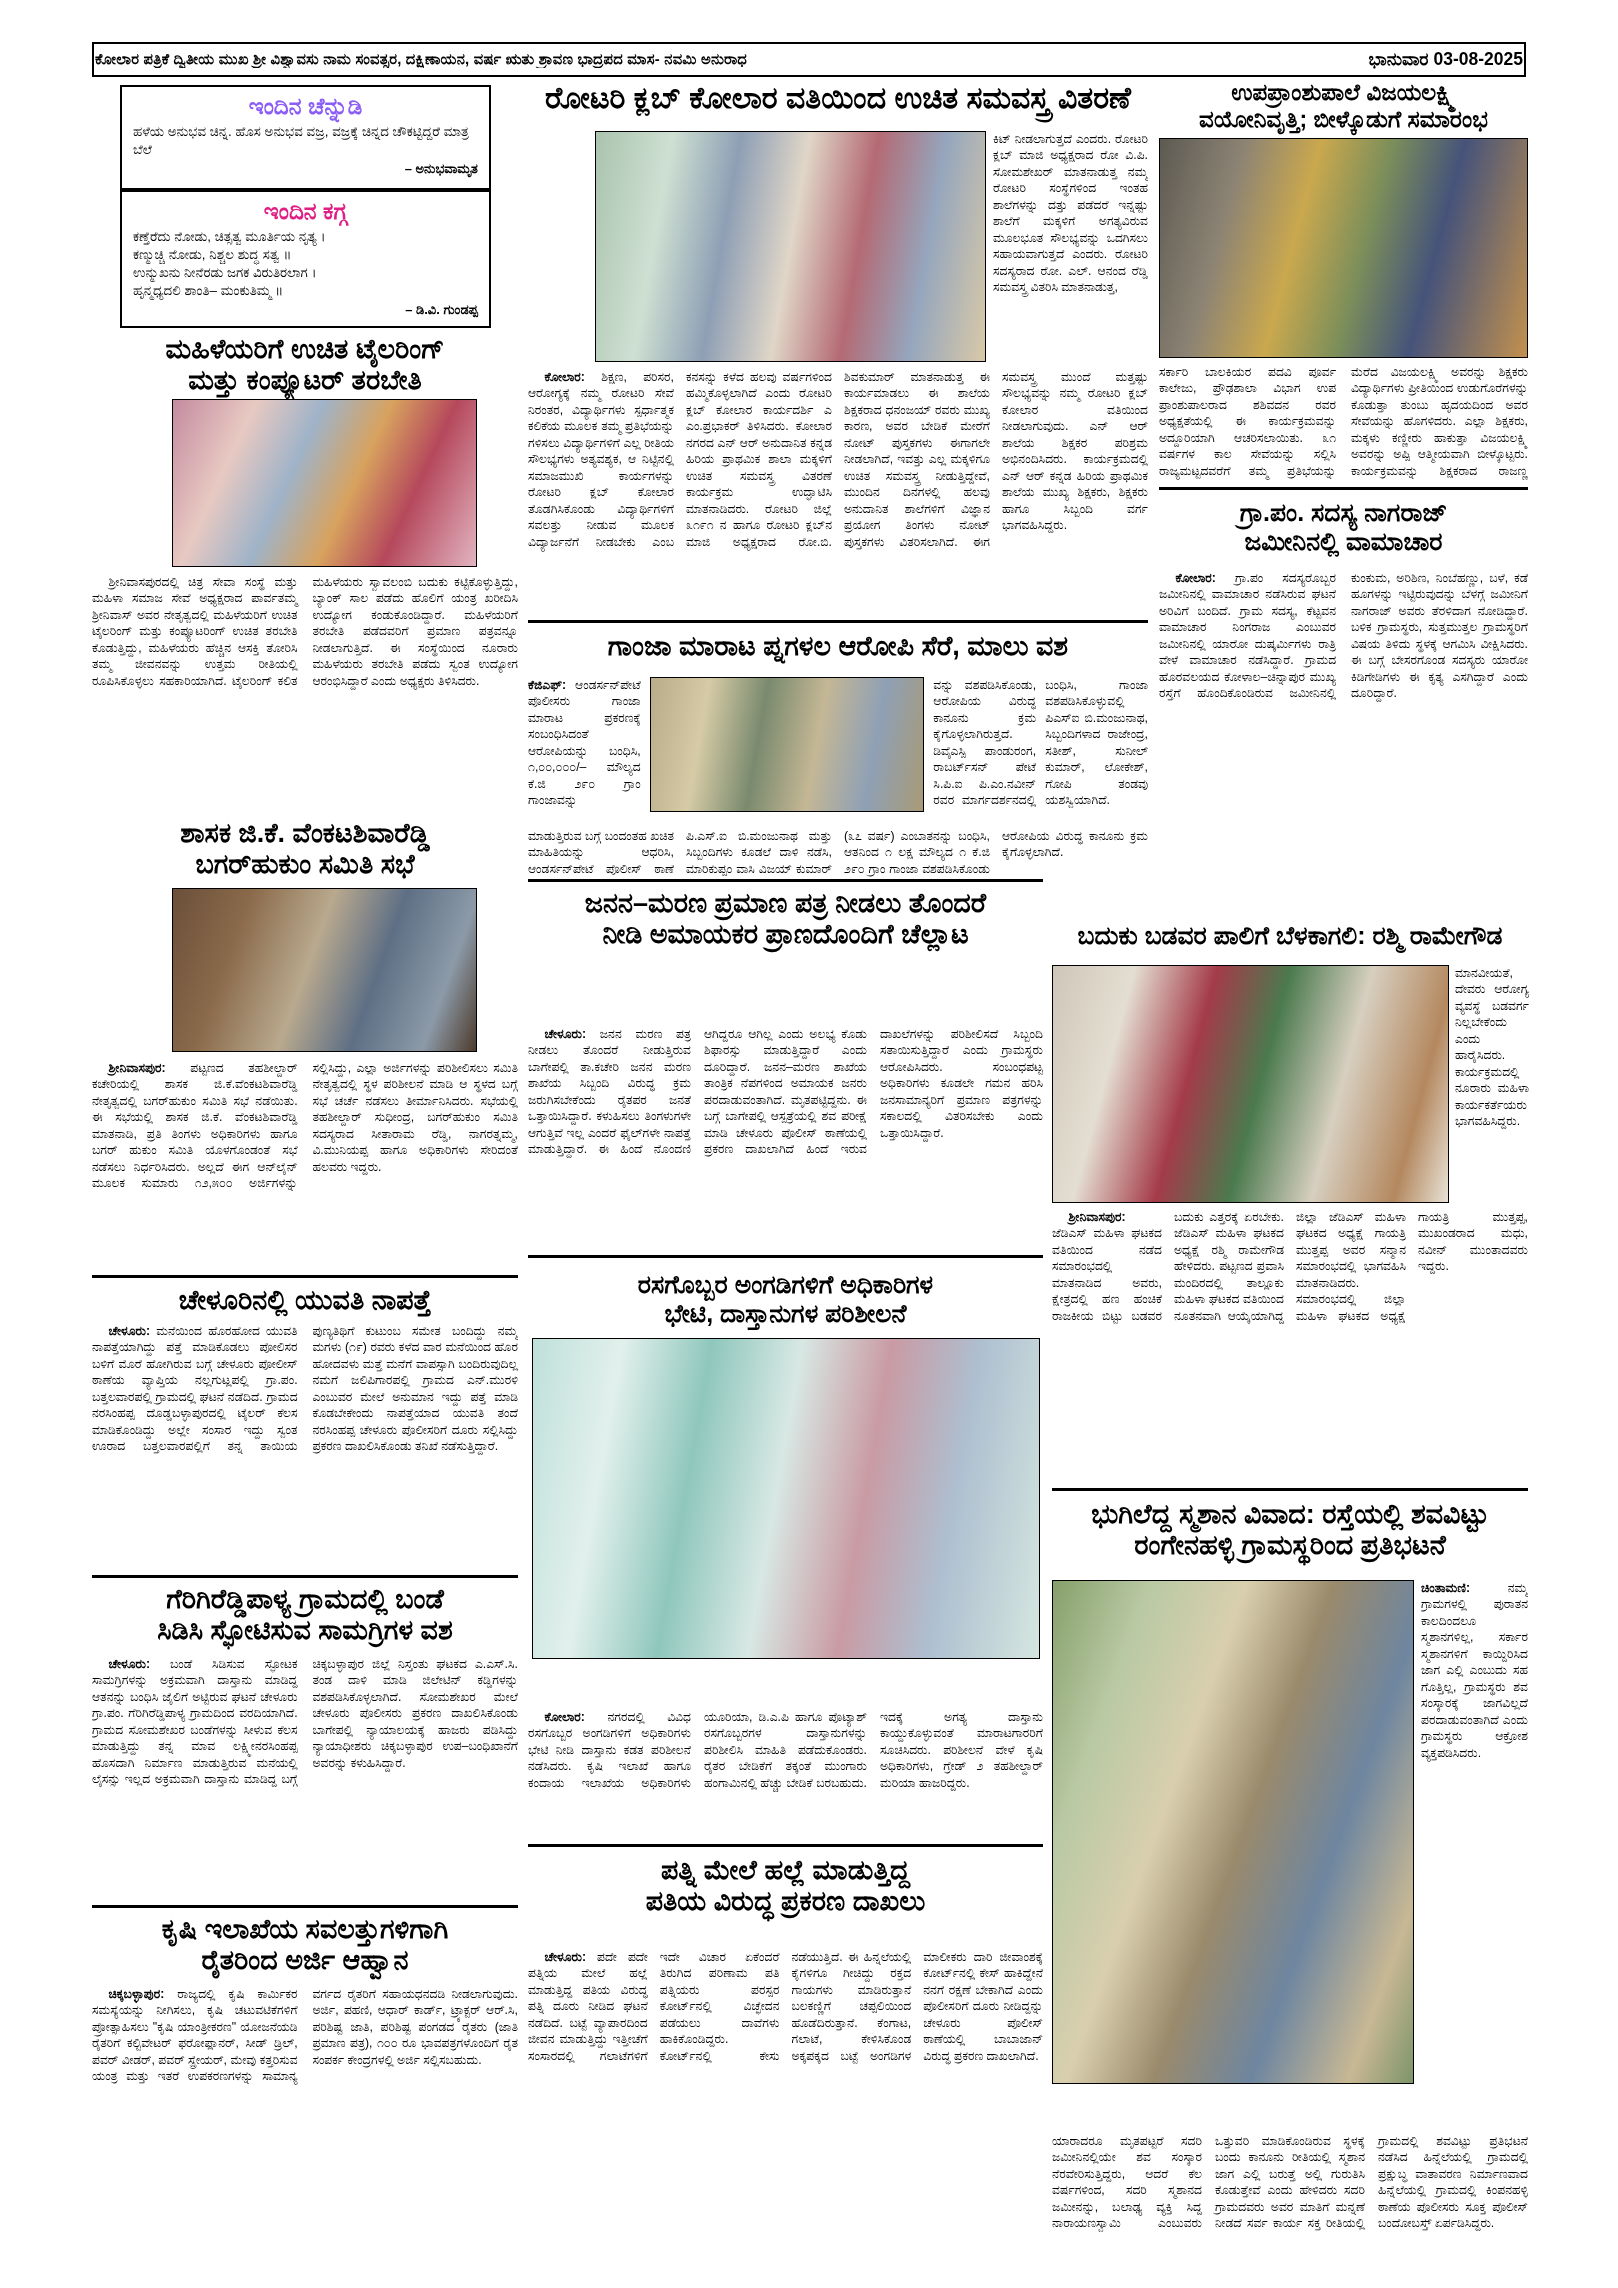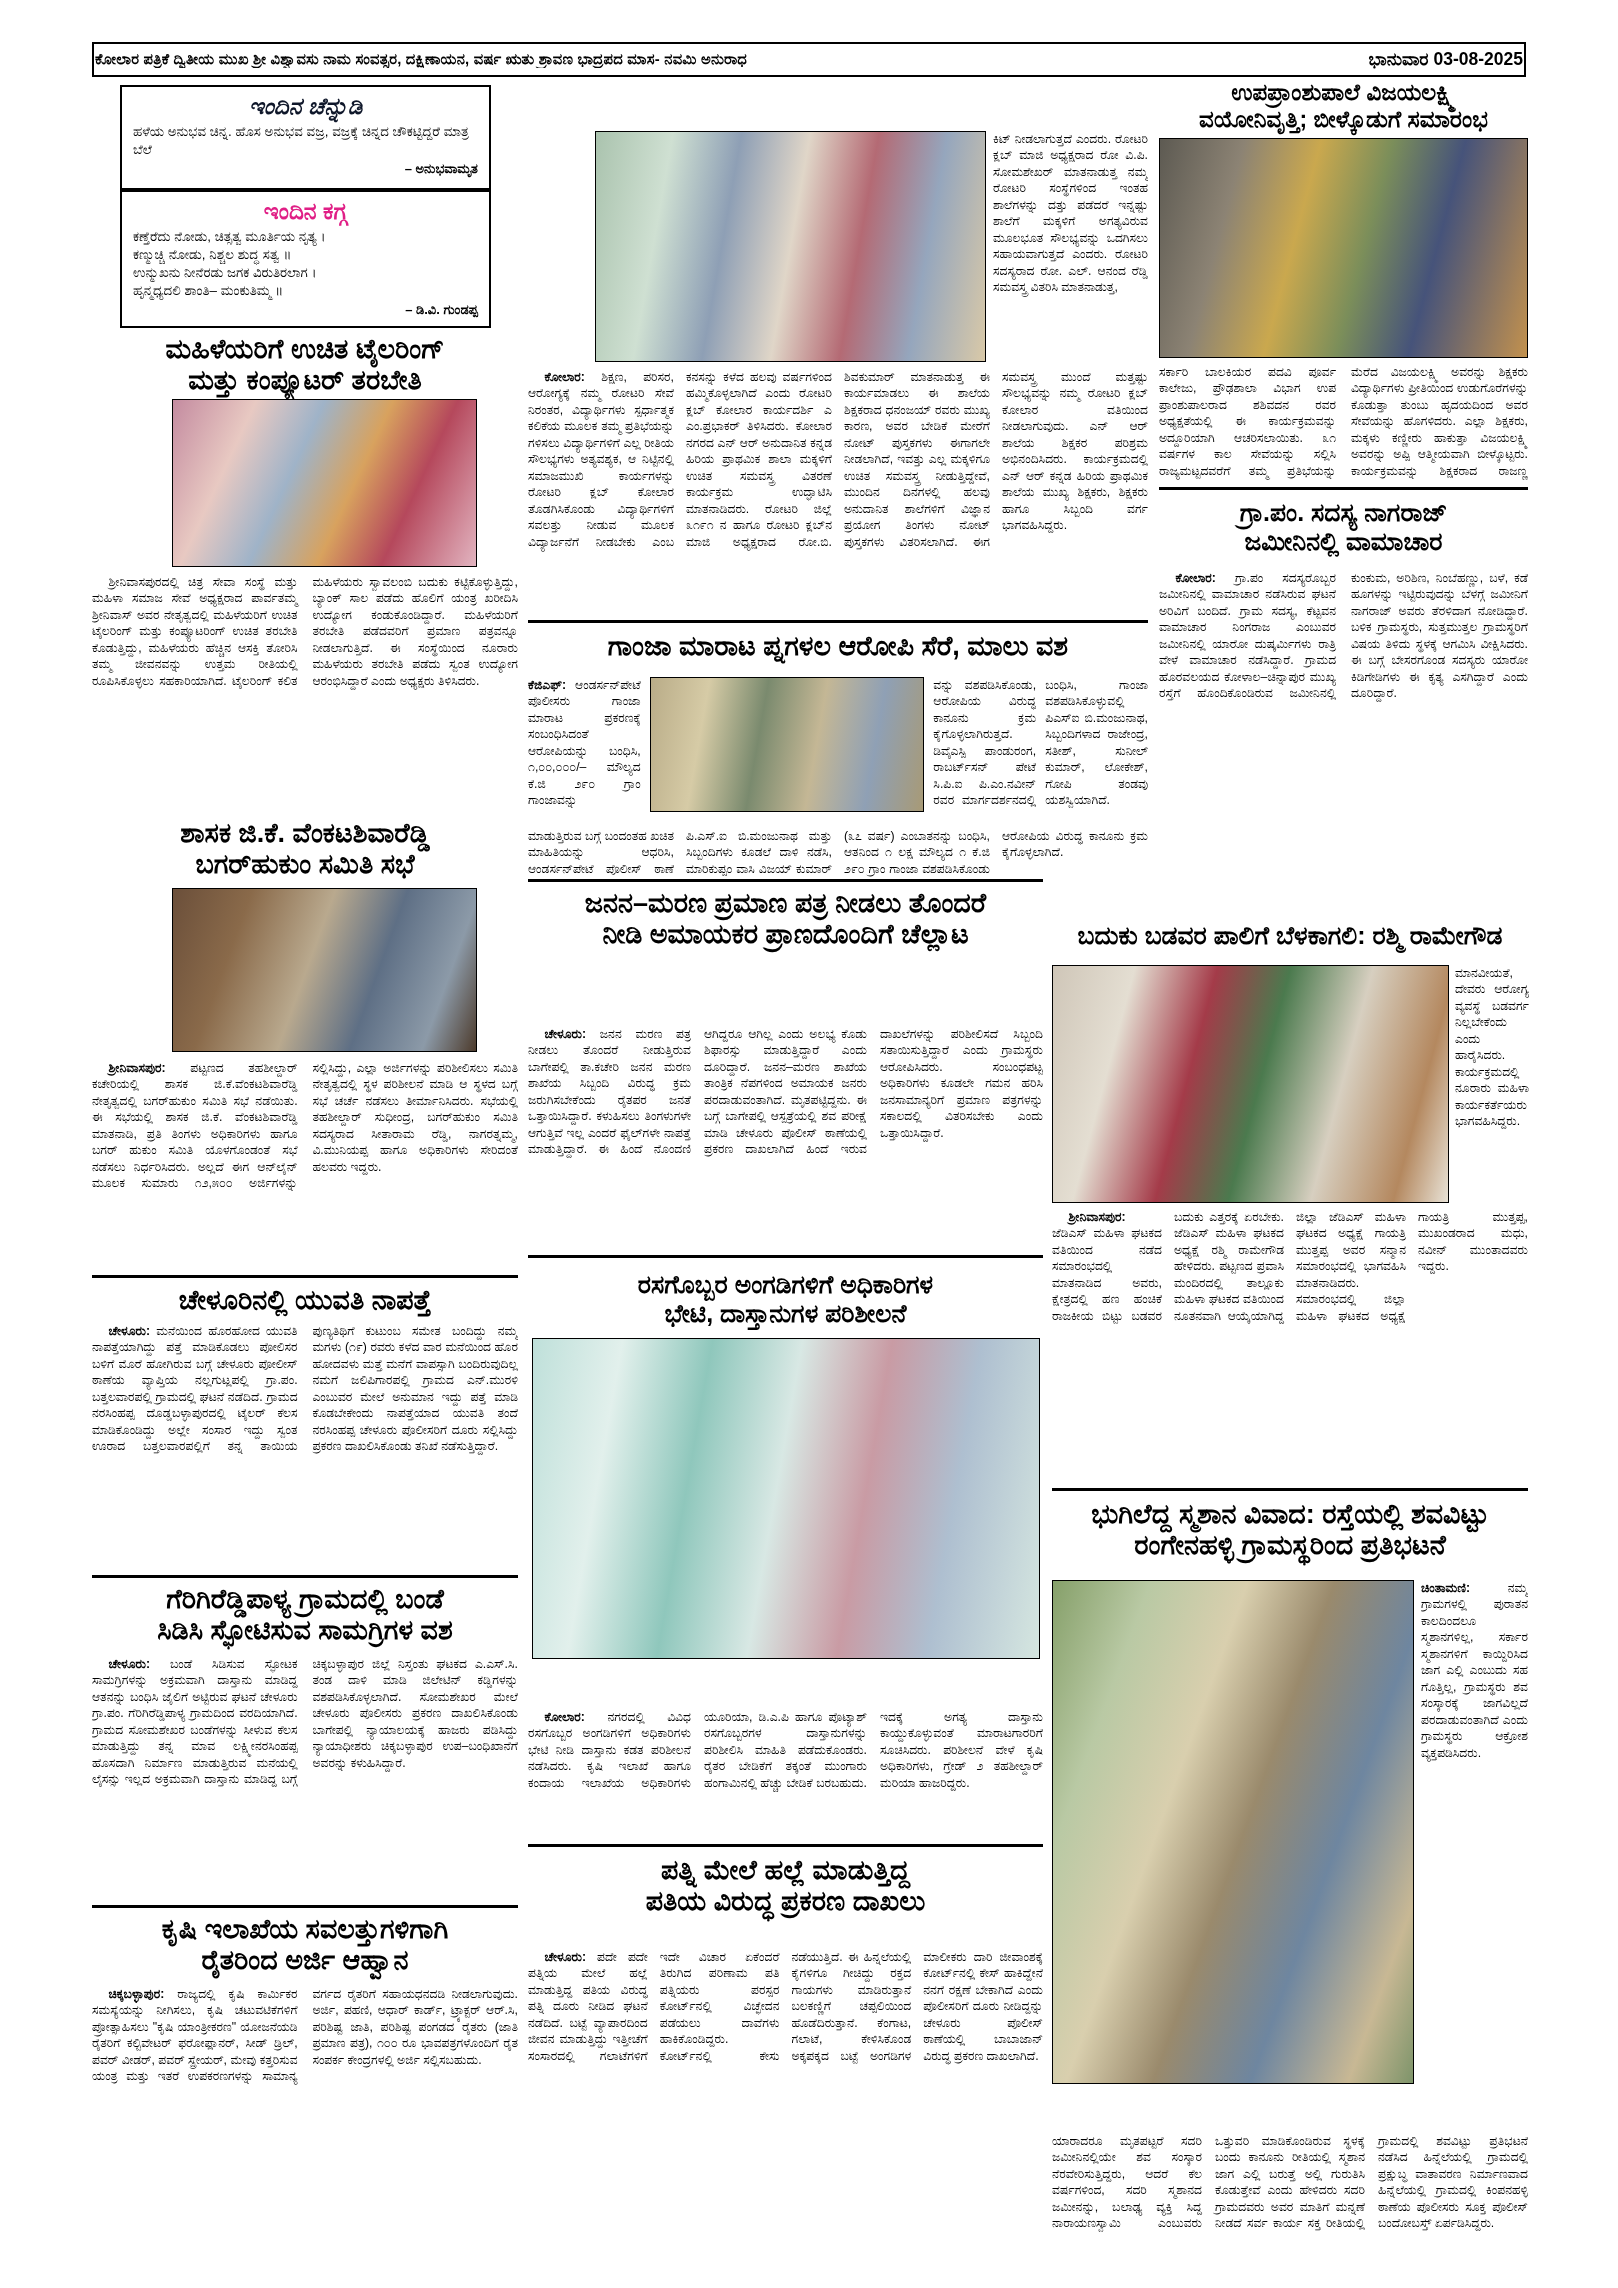--- a/index.html
+++ b/index.html
@@ -47,21 +47,21 @@
 <body>
 
 <div id="paper">
 
   <div class="abs" id="masthead">
     <span class="left">ಕೋಲಾರ ಪತ್ರಿಕೆ  ದ್ವಿತೀಯ ಮುಖ  ಶ್ರೀ ವಿಶ್ವಾವಸು ನಾಮ ಸಂವತ್ಸರ, ದಕ್ಷಿಣಾಯನ, ವರ್ಷ ಋತು ಶ್ರಾವಣ ಭಾದ್ರಪದ ಮಾಸ- ನವಮಿ ಅನುರಾಧ</span>
     <span class="right">ಭಾನುವಾರ 03-08-2025</span>
   </div>
 
   <div class="abs qbox" style="left:120px;top:85px;width:371px;height:105px;">
-    <div class="qtitle" style="color:#0f172a;font-style:italic;">ಇಂದಿನ ಚೆನ್ನುಡಿ</div>
+    <div class="qtitle" style="color:#8b5cf6;">ಇಂದಿನ ಚೆನ್ನುಡಿ</div>
     <div class="qline">ಹಳೆಯ ಅನುಭವ ಚಿನ್ನ. ಹೊಸ ಅನುಭವ ವಜ್ರ, ವಜ್ರಕ್ಕೆ ಚಿನ್ನದ ಚೌಕಟ್ಟಿದ್ದರೆ ಮಾತ್ರ ಬೆಲೆ</div>
     <div class="qauthor">– ಅನುಭವಾಮೃತ</div>
   </div>
 
   <div class="abs qbox" style="left:120px;top:190px;width:371px;height:138px;">
     <div class="qtitle" style="color:#e01f86;">ಇಂದಿನ ಕಗ್ಗ</div>
     <div class="qline">ಕಣ್ತೆರೆದು ನೋಡು, ಚಿತ್ಸತ್ವ ಮೂರ್ತಿಯ ನೃತ್ಯ ।</div>
     <div class="qline">ಕಣ್ಮುಚ್ಚಿ ನೋಡು, ನಿಶ್ಚಲ ಶುದ್ಧ ಸತ್ವ ॥</div>
     <div class="qline">ಉನ್ಮುಖನು ನೀನೆರಡು ಜಗಕ ವಿರುತಿರಲಾಗ ।</div>
     <div class="qline">ಹೃನ್ಮಧ್ಯದಲಿ ಶಾಂತಿ– ಮಂಕುತಿಮ್ಮ ॥</div>
@@ -105,20 +105,23 @@
 
   <div class="abs rule" style="left:92px;top:1905px;width:426px;"></div>
   <div class="abs hl hl-30" style="left:92px;top:1914px;width:426px;">
     <div>ಕೃಷಿ ಇಲಾಖೆಯ ಸವಲತ್ತುಗಳಿಗಾಗಿ</div>
     <div>ರೈತರಿಂದ ಅರ್ಜಿ ಆಹ್ವಾನ</div>
   </div>
   <div class="abs body-text cols-2" style="left:92px;top:1986px;width:426px;height:255px;">
     <p><b class="dateline">ಚಿಕ್ಕಬಳ್ಳಾಪುರ:</b> <span>ರಾಜ್ಯದಲ್ಲಿ ಕೃಷಿ ಕಾರ್ಮಿಕರ ಸಮಸ್ಯೆಯನ್ನು ನೀಗಿಸಲು, ಕೃಷಿ ಚಟುವಟಿಕೆಗಳಿಗೆ ಪ್ರೋತ್ಸಾಹಿಸಲು "ಕೃಷಿ ಯಾಂತ್ರೀಕರಣ" ಯೋಜನೆಯಡಿ ರೈತರಿಗೆ ಕಲ್ಟಿವೇಟರ್ ಫರೋಪ್ಲಾನರ್, ಸೀಡ್ ಡ್ರಿಲ್, ಪವರ್ ವೀಡರ್, ಪವರ್ ಸ್ಪ್ರೇಯರ್, ಮೇವು ಕತ್ತರಿಸುವ ಯಂತ್ರ ಮತ್ತು ಇತರೆ ಉಪಕರಣಗಳನ್ನು ಸಾಮಾನ್ಯ ವರ್ಗದ ರೈತರಿಗೆ ಸಹಾಯಧನದಡಿ ನೀಡಲಾಗುವುದು. ಅರ್ಜಿ, ಪಹಣಿ, ಆಧಾರ್ ಕಾರ್ಡ್, ಟ್ರ್ಯಾಕ್ಟರ್ ಆರ್.ಸಿ, ಪರಿಶಿಷ್ಟ ಜಾತಿ, ಪರಿಶಿಷ್ಟ ಪಂಗಡದ ರೈತರು (ಜಾತಿ ಪ್ರಮಾಣ ಪತ್ರ), ೧೦೦ ರೂ ಭಾವಪತ್ರಗಳೊಂದಿಗೆ ರೈತ ಸಂಪರ್ಕ ಕೇಂದ್ರಗಳಲ್ಲಿ ಅರ್ಜಿ ಸಲ್ಲಿಸಬಹುದು.</span></p>
   </div>
 
+  <div class="abs hl hl-34" style="left:528px;top:81px;width:620px;">
+    <div>ರೋಟರಿ ಕ್ಲಬ್ ಕೋಲಾರ ವತಿಯಿಂದ ಉಚಿತ ಸಮವಸ್ತ್ರ ವಿತರಣೆ</div>
+  </div>
   <div class="abs photo ph-rotary" style="left:595px;top:131px;width:391px;height:231px;"></div>
   <div class="abs vtext" style="left:993px;top:131px;width:155px;height:231px;">
     <span>ಕಿಟ್ ನೀಡಲಾಗುತ್ತದೆ ಎಂದರು. ರೋಟರಿ ಕ್ಲಬ್ ಮಾಜಿ ಅಧ್ಯಕ್ಷರಾದ ರೋ ವಿ.ಪಿ. ಸೋಮಶೇಖರ್ ಮಾತನಾಡುತ್ತ ನಮ್ಮ ರೋಟರಿ ಸಂಸ್ಥೆಗಳಿಂದ ಇಂತಹ ಶಾಲೆಗಳನ್ನು ದತ್ತು ಪಡೆದರೆ ಇನ್ನಷ್ಟು ಶಾಲೆಗೆ ಮಕ್ಕಳಿಗೆ ಅಗತ್ಯವಿರುವ ಮೂಲಭೂತ ಸೌಲಭ್ಯವನ್ನು ಒದಗಿಸಲು ಸಹಾಯವಾಗುತ್ತದೆ ಎಂದರು. ರೋಟರಿ ಸದಸ್ಯರಾದ ರೋ. ಎಲ್. ಆನಂದ ರೆಡ್ಡಿ ಸಮವಸ್ತ್ರ ವಿತರಿಸಿ ಮಾತನಾಡುತ್ತ,</span>
   </div>
   <div class="abs body-text cols-4" style="left:528px;top:369px;width:620px;height:225px;">
     <p><b class="dateline">ಕೋಲಾರ:</b> <span>ಶಿಕ್ಷಣ, ಪರಿಸರ, ಆರೋಗ್ಯಕ್ಕೆ ನಮ್ಮ ರೋಟರಿ ಸೇವೆ ನಿರಂತರ, ವಿದ್ಯಾರ್ಥಿಗಳು ಸ್ಪರ್ಧಾತ್ಮಕ ಕಲಿಕೆಯ ಮೂಲಕ ತಮ್ಮ ಪ್ರತಿಭೆಯನ್ನು ಗಳಿಸಲು ವಿದ್ಯಾರ್ಥಿಗಳಿಗೆ ಎಲ್ಲ ರೀತಿಯ ಸೌಲಭ್ಯಗಳು ಅತ್ಯವಶ್ಯಕ, ಆ ನಿಟ್ಟಿನಲ್ಲಿ ಸಮಾಜಮುಖಿ ಕಾರ್ಯಗಳನ್ನು ರೋಟರಿ ಕ್ಲಬ್ ಕೋಲಾರ ತೊಡಗಿಸಿಕೊಂಡು ವಿದ್ಯಾರ್ಥಿಗಳಿಗೆ ಸವಲತ್ತು ನೀಡುವ ಮೂಲಕ ವಿದ್ಯಾರ್ಜನೆಗೆ ನೀಡಬೇಕು ಎಂಬ ಕನಸನ್ನು ಕಳೆದ ಹಲವು ವರ್ಷಗಳಿಂದ ಹಮ್ಮಿಕೊಳ್ಳಲಾಗಿದೆ ಎಂದು ರೋಟರಿ ಕ್ಲಬ್ ಕೋಲಾರ ಕಾರ್ಯದರ್ಶಿ ಎ ಎಂ.ಪ್ರಭಾಕರ್ ತಿಳಿಸಿದರು. ಕೋಲಾರ ನಗರದ ಎನ್ ಆರ್ ಅನುದಾನಿತ ಕನ್ನಡ ಹಿರಿಯ ಪ್ರಾಥಮಿಕ ಶಾಲಾ ಮಕ್ಕಳಿಗೆ ಉಚಿತ ಸಮವಸ್ತ್ರ ವಿತರಣೆ ಕಾರ್ಯಕ್ರಮ ಉದ್ಘಾಟಿಸಿ ಮಾತನಾಡಿದರು. ರೋಟರಿ ಜಿಲ್ಲೆ ೩೧೯೧ ನ ಹಾಗೂ ರೋಟರಿ ಕ್ಲಬ್‌ನ ಮಾಜಿ ಅಧ್ಯಕ್ಷರಾದ ರೋ.ಬಿ. ಶಿವಕುಮಾರ್ ಮಾತನಾಡುತ್ತ ಈ ಕಾರ್ಯಮಾಡಲು ಈ ಶಾಲೆಯ ಶಿಕ್ಷಕರಾದ ಧನಂಜಯ್ ರವರು ಮುಖ್ಯ ಕಾರಣ, ಅವರ ಬೇಡಿಕೆ ಮೇರೆಗೆ ನೋಟ್ ಪುಸ್ತಕಗಳು ಈಗಾಗಲೇ ನೀಡಲಾಗಿದೆ, ಇವತ್ತು ಎಲ್ಲ ಮಕ್ಕಳಿಗೂ ಉಚಿತ ಸಮವಸ್ತ್ರ ನೀಡುತ್ತಿದ್ದೇವೆ, ಮುಂದಿನ ದಿನಗಳಲ್ಲಿ ಹಲವು ಅನುದಾನಿತ ಶಾಲೆಗಳಿಗೆ ವಿಜ್ಞಾನ ಪ್ರಯೋಗ ತಿಂಗಳು ನೋಟ್ ಪುಸ್ತಕಗಳು ವಿತರಿಸಲಾಗಿದೆ. ಈಗ ಸಮವಸ್ತ್ರ ಮುಂದೆ ಮತ್ತಷ್ಟು ಸೌಲಭ್ಯವನ್ನು ನಮ್ಮ ರೋಟರಿ ಕ್ಲಬ್ ಕೋಲಾರ ವತಿಯಿಂದ ನೀಡಲಾಗುವುದು. ಎನ್ ಆರ್ ಶಾಲೆಯ ಶಿಕ್ಷಕರ ಪರಿಶ್ರಮ ಅಭಿನಂದಿಸಿದರು. ಕಾರ್ಯಕ್ರಮದಲ್ಲಿ ಎನ್ ಆರ್ ಕನ್ನಡ ಹಿರಿಯ ಪ್ರಾಥಮಿಕ ಶಾಲೆಯ ಮುಖ್ಯ ಶಿಕ್ಷಕರು, ಶಿಕ್ಷಕರು ಹಾಗೂ ಸಿಬ್ಬಂದಿ ವರ್ಗ ಭಾಗವಹಿಸಿದ್ದರು.</span></p>
   </div>
 
   <div class="abs rule" style="left:528px;top:620px;width:620px;"></div>
   <div class="abs hl hl-30" style="left:528px;top:631px;width:620px;">

